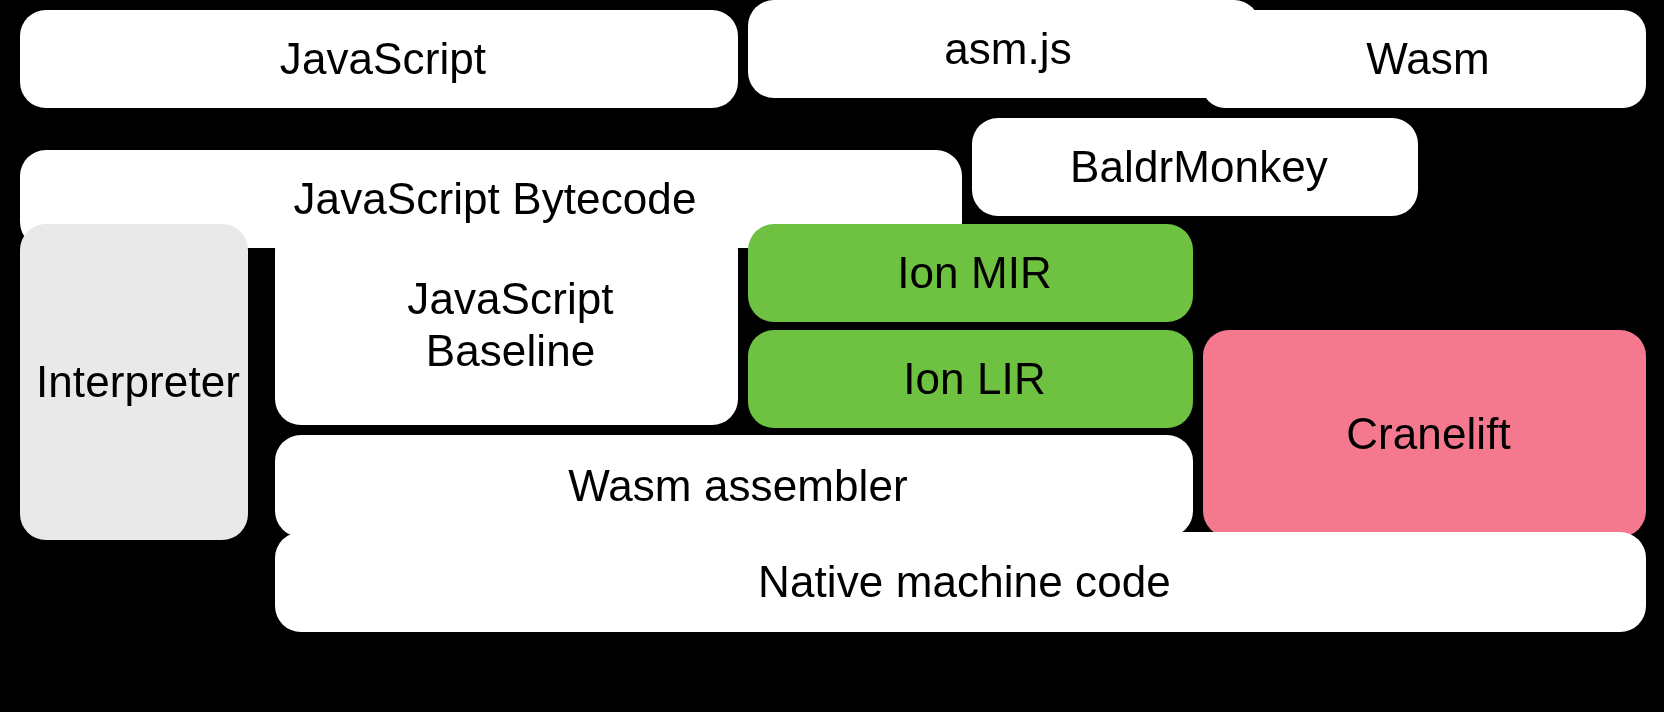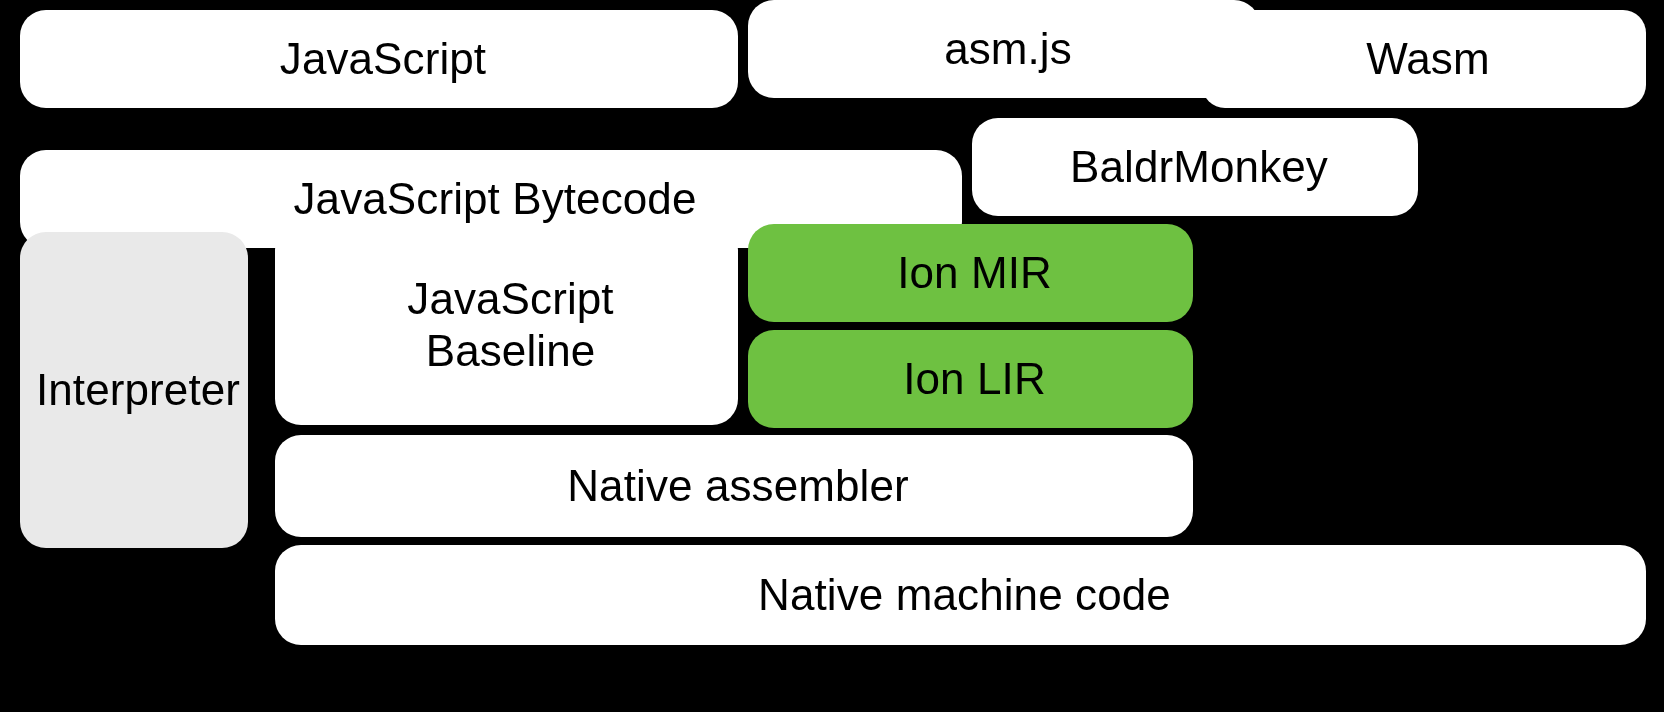--- a/index.html
+++ b/index.html
@@ -44,31 +44,31 @@
   
   #node-javascript        { left: 20px;   top: 10px;  width: 718px; height: 98px; }
   #node-asmjs             { left: 748px;  top: 0;  width: 512px; height: 98px; }
   #node-wasm              { left: 1202px; top: 10px;  width: 444px; height: 98px; border-radius: 23px; }
 
   
   #node-js-bytecode       { left: 20px;   top: 118px; width: 942px; height: 98px; margin-top: 32px; }
   #node-baldrmonkey       { left: 972px;  top: 118px; width: 446px; height: 98px; }
 
   
-  #node-interpreter       { left: 20px;   top: 232px; width: 228px; height: 316px; }
+  #node-interpreter       { left: 20px;   top: 224px; width: 228px; height: 316px; }
   #node-js-baseline       { left: 275px;  top: 224px; width: 463px; height: 201px; }
   #node-ion-mir           { left: 748px;  top: 224px; width: 445px; height: 98px; }
   #node-ion-lir           { left: 748px;  top: 330px; width: 445px; height: 98px; }
   #node-cranelift         { left: 1203px; top: 330px; width: 443px; height: 207px; }
 
   
   #node-macro-assembler   { left: 275px;  top: 435px; width: 918px; height: 102px; }
 
   
-  #node-native-code       { left: 275px;  top: 545px; width: 1371px; height: 100px; }
+  #node-native-code       { left: 275px;  top: 532px; width: 1371px; height: 100px; }
 </style>
 </head>
 <body>
 
 <div id="stack-diagram">
 
   <div class="node fill-white" id="node-javascript">JavaScript</div>
 
   <div class="node fill-white" id="node-asmjs">asm.js</div>
 
@@ -80,18 +80,19 @@
 
   <div class="node fill-gray" id="node-interpreter">Interpreter</div>
 
   <div class="node fill-white" id="node-js-baseline">JavaScript
 Baseline</div>
 
   <div class="node fill-green" id="node-ion-lir">Ion LIR</div>
 
   <div class="node fill-green" id="node-ion-mir">Ion MIR</div>
 
+  <div class="node fill-pink" id="node-cranelift">Cranelift</div>
 
-  <div class="node fill-white" id="node-macro-assembler">Native assembler</div>
+  <div class="node fill-white" id="node-macro-assembler">Wasm assembler</div>
 
   <div class="node fill-white" id="node-native-code">Native machine code</div>
 
 </div>
 
 </body></html>

